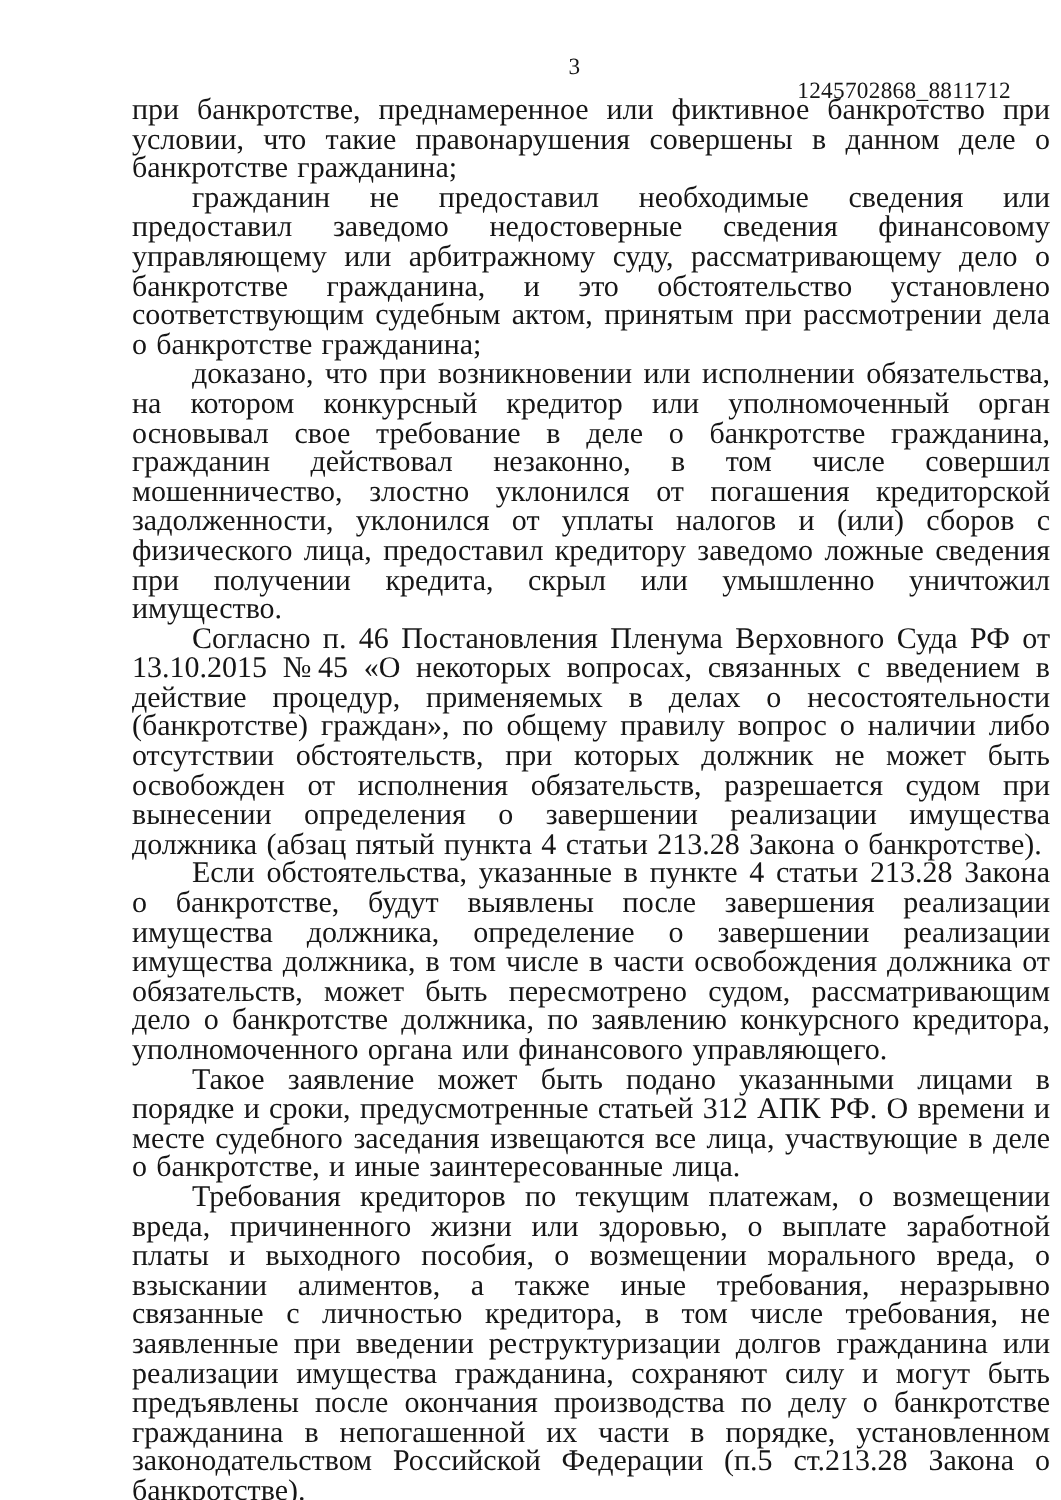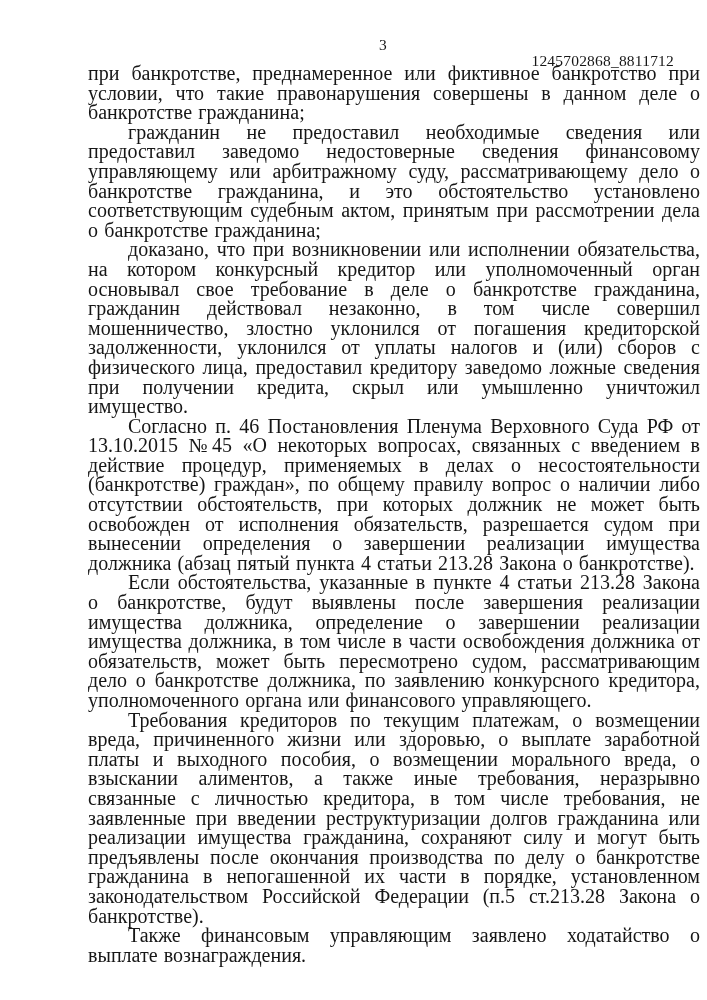--- a/index.html
+++ b/index.html
@@ -74,17 +74,18 @@
     <span class="page-number">3</span>
     <span class="doc-number">1245702868_8811712</span>
   </div>
 
   <div class="body-text">
     <p class="no-indent">при банкротстве, преднамеренное или фиктивное банкротство при условии, что такие правонарушения совершены в данном деле о банкротстве гражданина;</p>
     <p>гражданин не предоставил необходимые сведения или предоставил заведомо недостоверные сведения финансовому управляющему или арбитражному суду, рассматривающему дело о банкротстве гражданина, и это обстоятельство установлено соответствующим судебным актом, принятым при рассмотрении дела о банкротстве гражданина;</p>
     <p>доказано, что при возникновении или исполнении обязательства, на котором конкурсный кредитор или уполномоченный орган основывал свое требование в деле о банкротстве гражданина, гражданин действовал незаконно, в том числе совершил мошенничество, злостно уклонился от погашения кредиторской задолженности, уклонился от уплаты налогов и (или) сборов с физического лица, предоставил кредитору заведомо ложные сведения при получении кредита, скрыл или умышленно уничтожил имущество.</p>
     <p>Согласно п. 46 Постановления Пленума Верховного Суда РФ от 13.10.2015 №45 «О некоторых вопросах, связанных с введением в действие процедур, применяемых в делах о несостоятельности (банкротстве) граждан», по общему правилу вопрос о наличии либо отсутствии обстоятельств, при которых должник не может быть освобожден от исполнения обязательств, разрешается судом при вынесении определения о завершении реализации имущества должника (абзац пятый пункта 4 статьи 213.28 Закона о банкротстве).</p>
     <p>Если обстоятельства, указанные в пункте 4 статьи 213.28 Закона о банкротстве, будут выявлены после завершения реализации имущества должника, определение о завершении реализации имущества должника, в том числе в части освобождения должника от обязательств, может быть пересмотрено судом, рассматривающим дело о банкротстве должника, по заявлению конкурсного кредитора, уполномоченного органа или финансового управляющего.</p>
+    <p>Такое заявление может быть подано указанными лицами в порядке и сроки, предусмотренные статьей 312 АПК РФ. О времени и месте судебного заседания извещаются все лица, участвующие в деле о банкротстве, и иные заинтересованные лица.</p>
     <p>Требования кредиторов по текущим платежам, о возмещении вреда, причиненного жизни или здоровью, о выплате заработной платы и выходного пособия, о возмещении морального вреда, о взыскании алиментов, а также иные требования, неразрывно связанные с личностью кредитора, в том числе требования, не заявленные при введении реструктуризации долгов гражданина или реализации имущества гражданина, сохраняют силу и могут быть предъявлены после окончания производства по делу о банкротстве гражданина в непогашенной их части в порядке, установленном законодательством Российской Федерации (п.5 ст.213.28 Закона о банкротстве).</p>
     <p>Также финансовым управляющим заявлено ходатайство о выплате вознаграждения.</p>
   </div>
 
 </div>
 
 </body></html>

